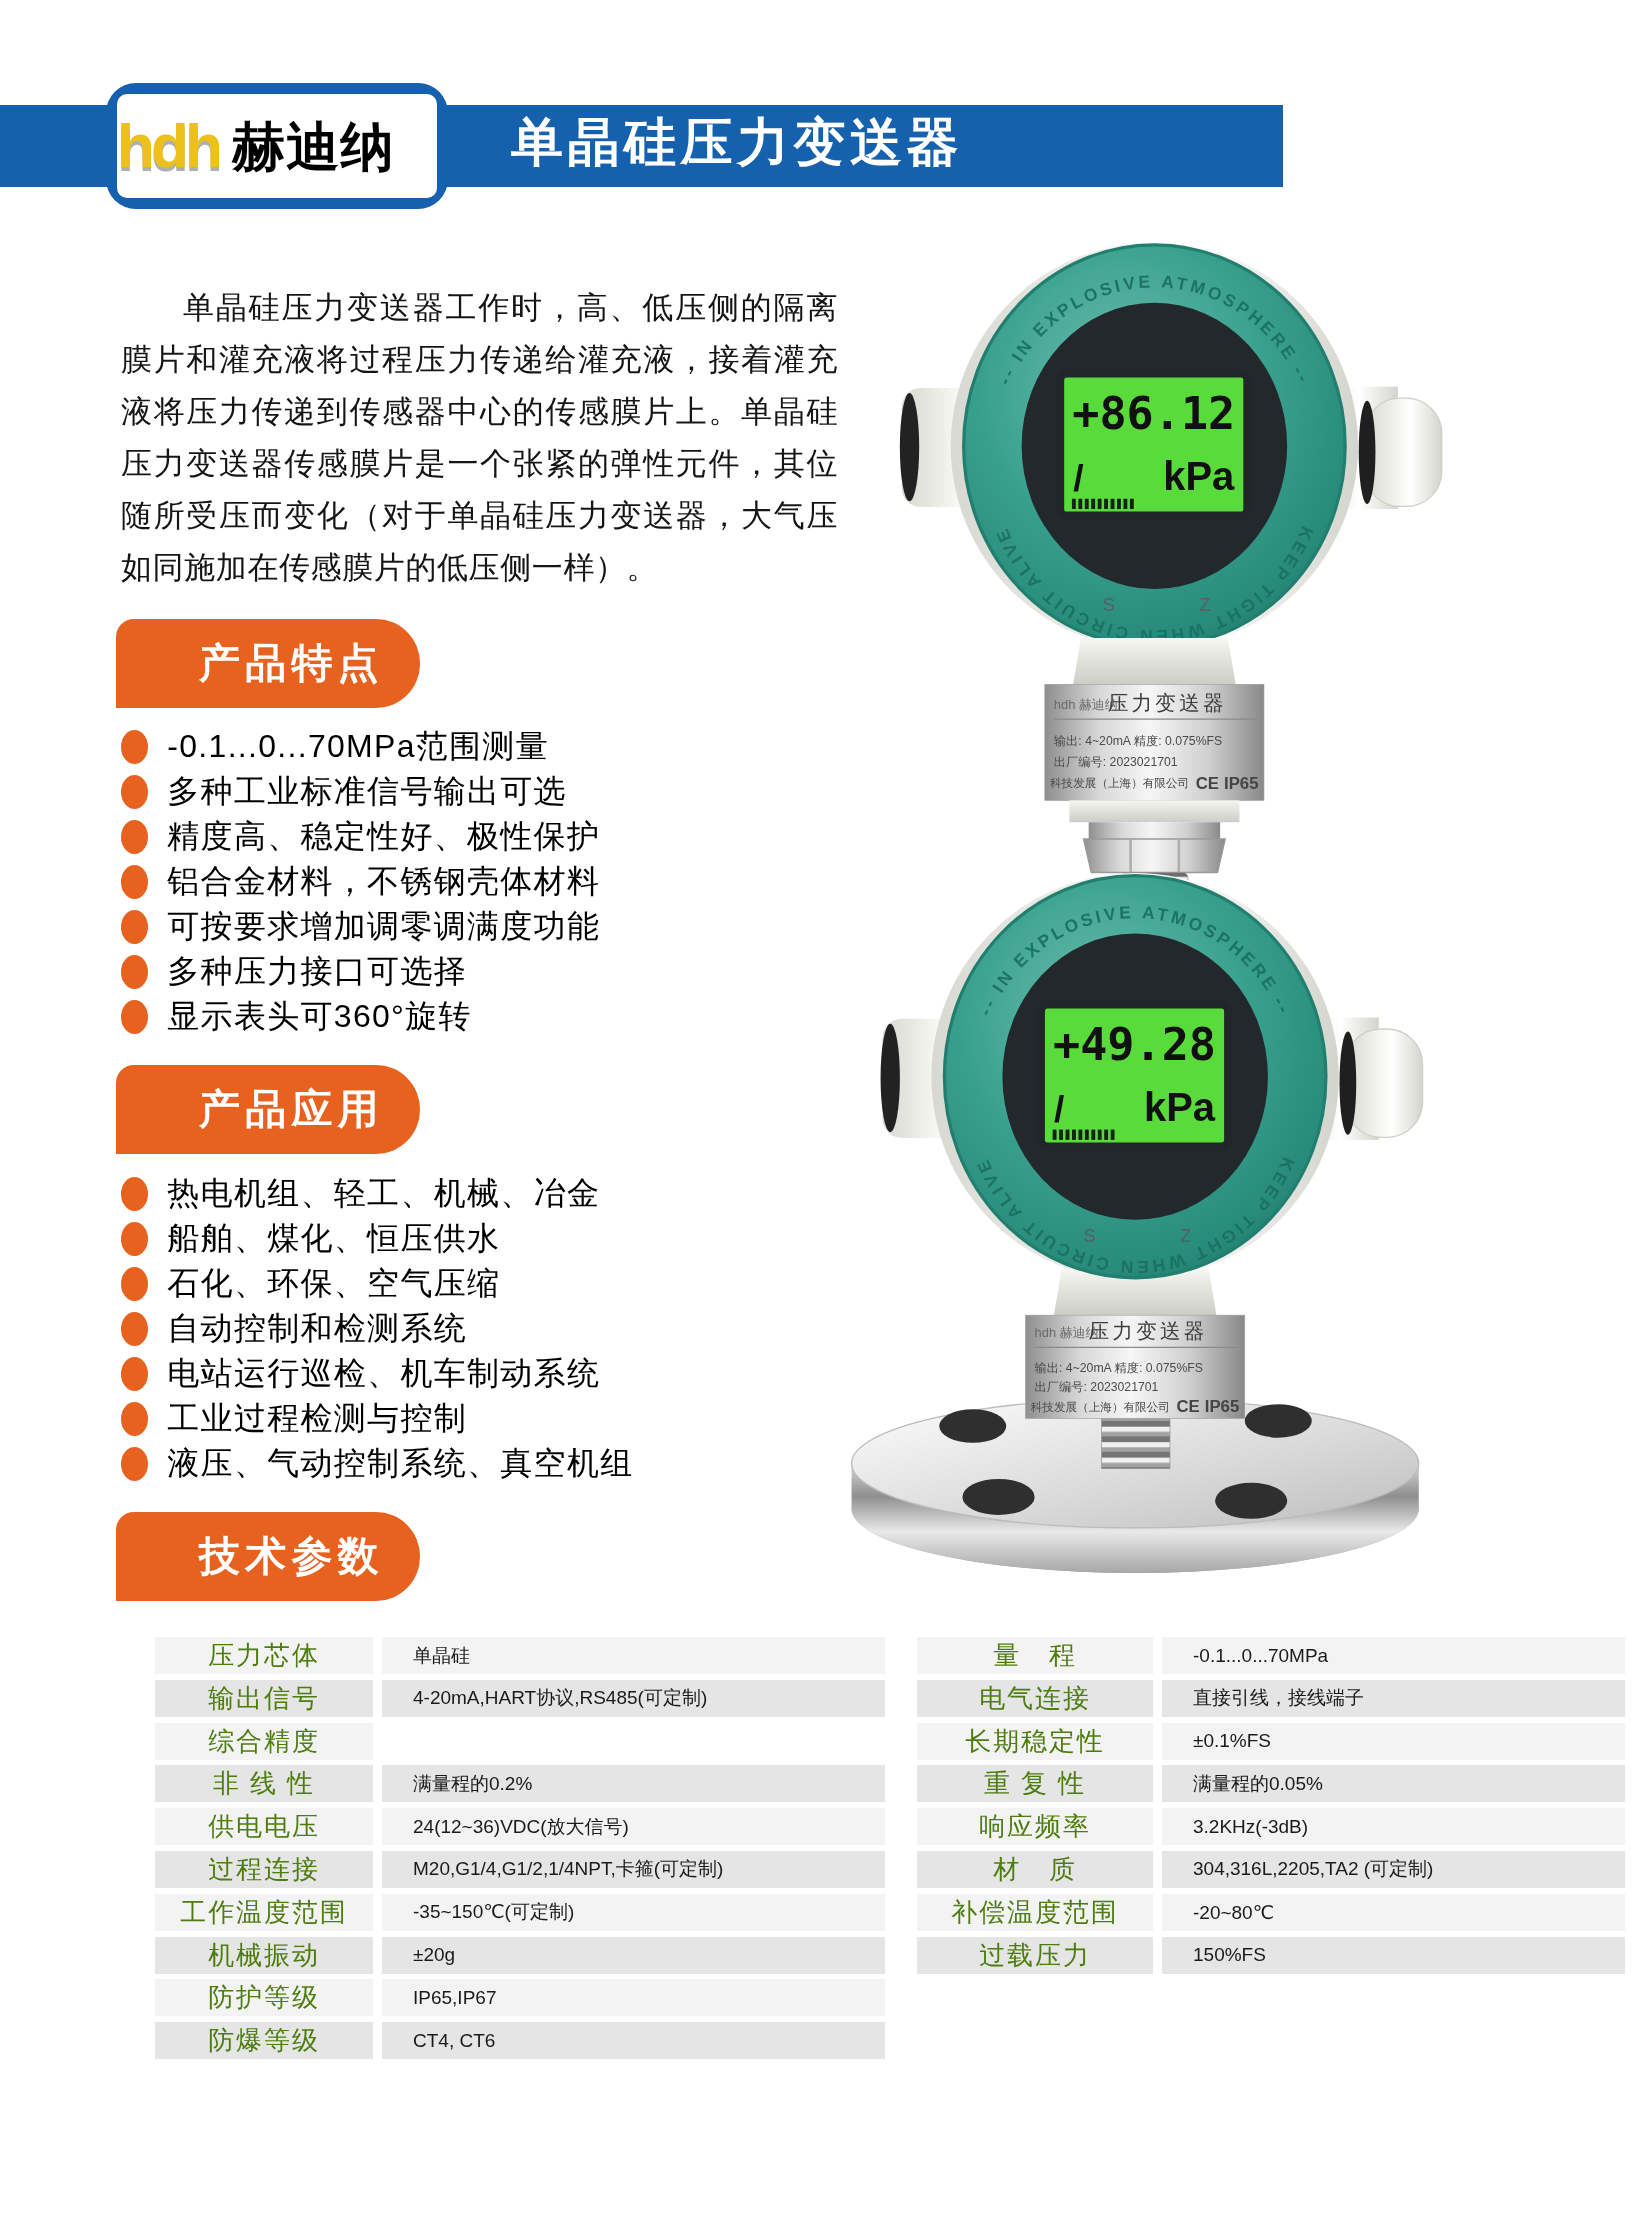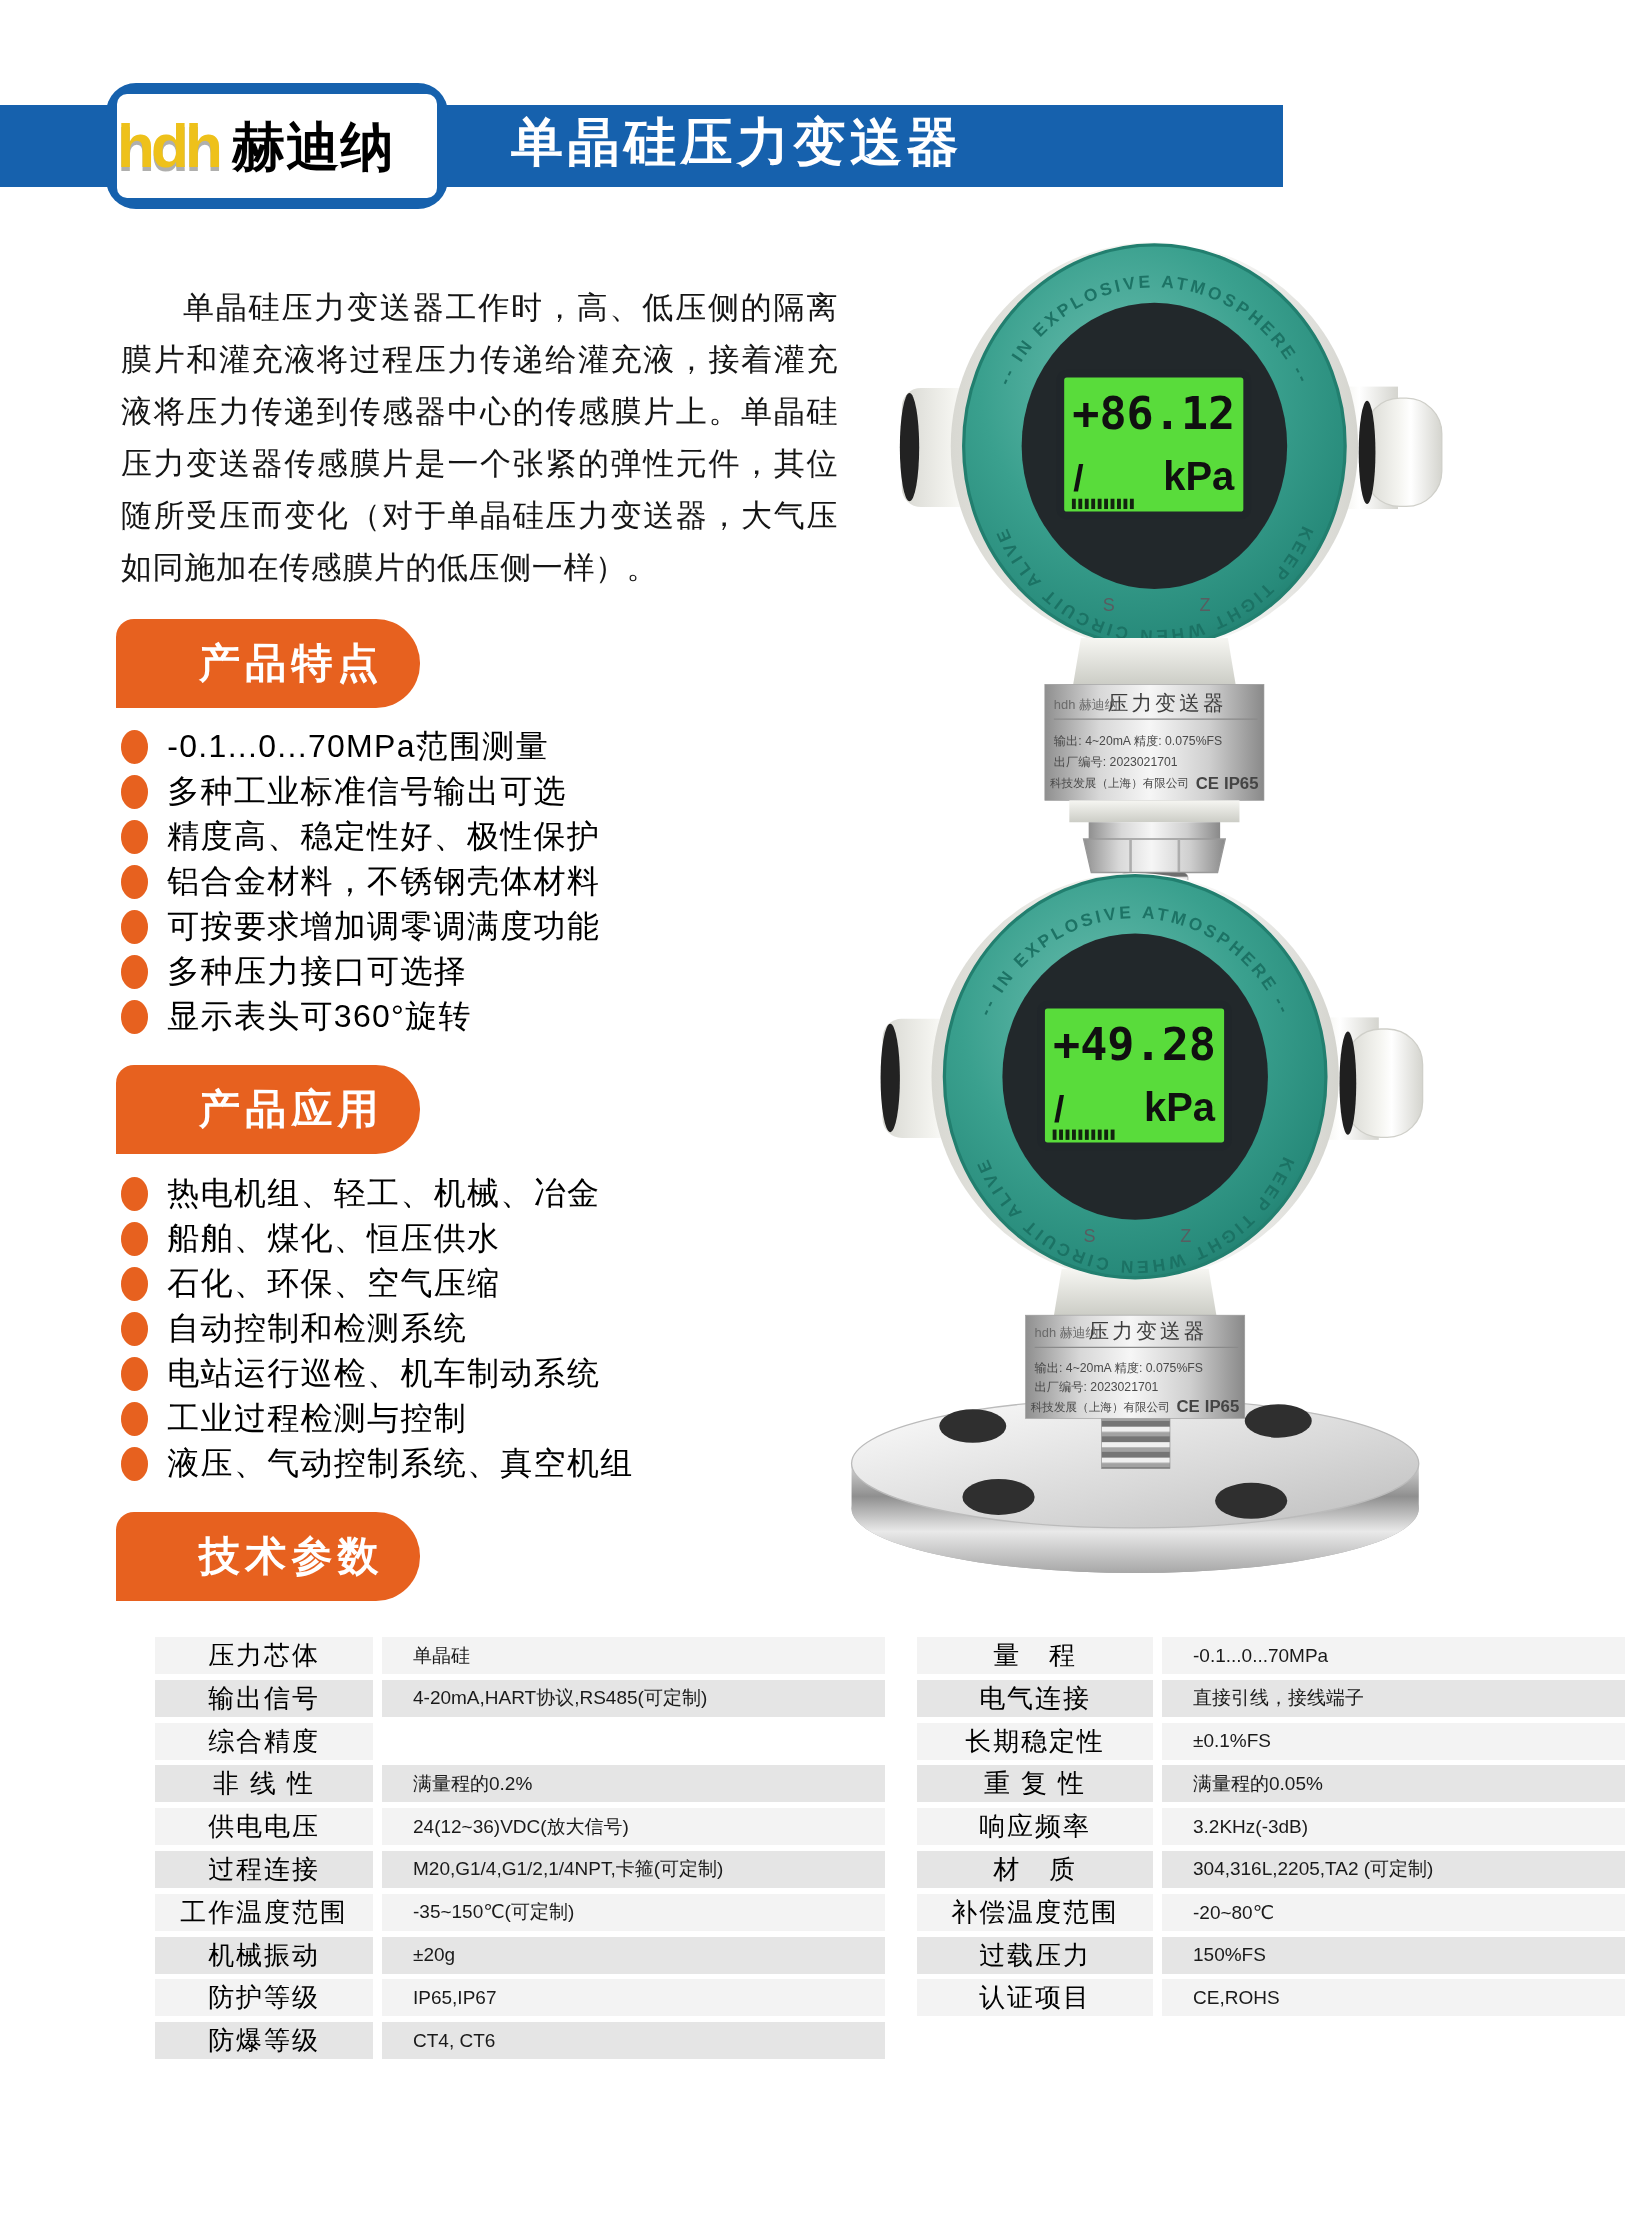--- a/index.html
+++ b/index.html
@@ -34,21 +34,21 @@
   .blist.applications-list{top:1171px;}
   .blist li{display:flex;align-items:center;height:45px;font-size:32px;color:#000;letter-spacing:1.3px;}
   .dot{width:27px;height:34px;border-radius:50%;background:#e7611f;margin-right:19.3px;flex:0 0 auto;}
 
   
   .spec-col{position:absolute;top:1637px;}
   .spec-col.left{left:155px;width:730px;--lw:218px;}
   .spec-col.right{left:917px;width:708px;--lw:236px;}
   .spec-row{display:flex;height:37px;margin-bottom:5.8px;}
   .spec-label{flex:0 0 var(--lw);margin-right:9px;display:flex;align-items:center;justify-content:center;
-              font-size:26px;letter-spacing:1.9px;color:#000000;}
+              font-size:26px;letter-spacing:1.9px;color:#4d7c0f;}
   .spec-value{flex:1;display:flex;align-items:center;padding-left:31px;font-size:19px;color:#1a1a1a;}
   .spec-row:nth-child(odd) .spec-label,.spec-row:nth-child(odd) .spec-value{background:#f3f3f3;}
   .spec-row:nth-child(even) .spec-label,.spec-row:nth-child(even) .spec-value{background:#e5e5e5;}
 
   
   .device{position:absolute;}
   .device.one{left:876px;top:233px;width:580px;height:690px;}
   .device.two{left:832px;top:864px;width:645px;height:709px;}
   svg text{font-family:"Liberation Sans","DejaVu Sans",sans-serif;}
   .lcd-value{font-family:"DejaVu Sans Mono","Liberation Mono",monospace;font-weight:bold;}
@@ -201,24 +201,20 @@
       <div class="spec-label">材　质</div>
       <div class="spec-value">304,316L,2205,TA2 (可定制)</div>
     </div>
       <div class="spec-row">
       <div class="spec-label">补偿温度范围</div>
       <div class="spec-value">-20~80℃</div>
     </div>
       <div class="spec-row">
       <div class="spec-label">过载压力</div>
       <div class="spec-value">150%FS</div>
-    </div>
-      <div class="spec-row">
-      <div class="spec-label">认证项目</div>
-      <div class="spec-value">CE,ROHS</div>
     </div>
     </div>
 
   <svg class="device one" viewBox="0 0 900 1070" xmlns="http://www.w3.org/2000/svg">
     <defs>
       <radialGradient id="gTeal" cx="42%" cy="35%" r="75%">
         <stop offset="0%" stop-color="#6cbfb0"></stop>
         <stop offset="50%" stop-color="#3aa08e"></stop>
         <stop offset="85%" stop-color="#278a7a"></stop>
         <stop offset="100%" stop-color="#1d7465"></stop>

